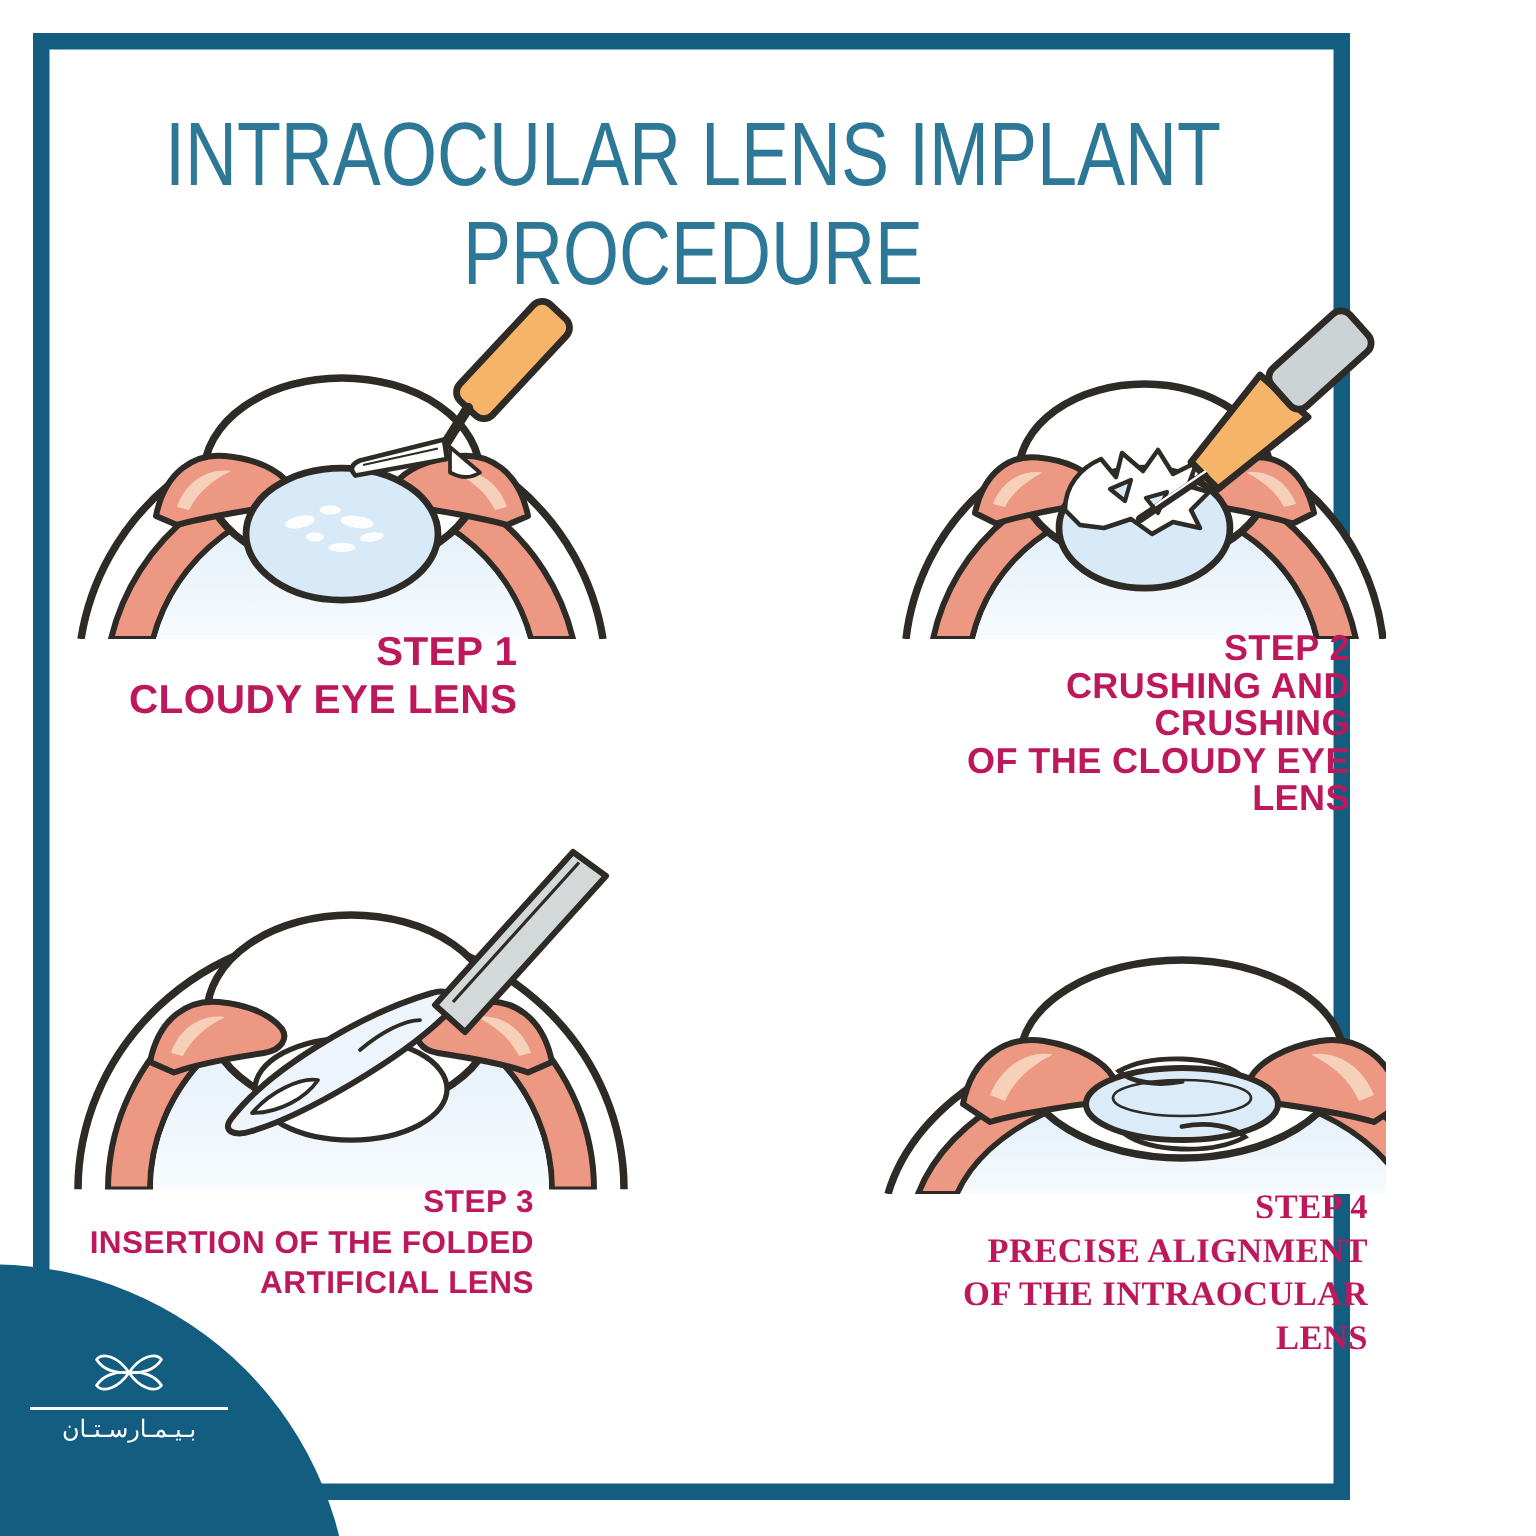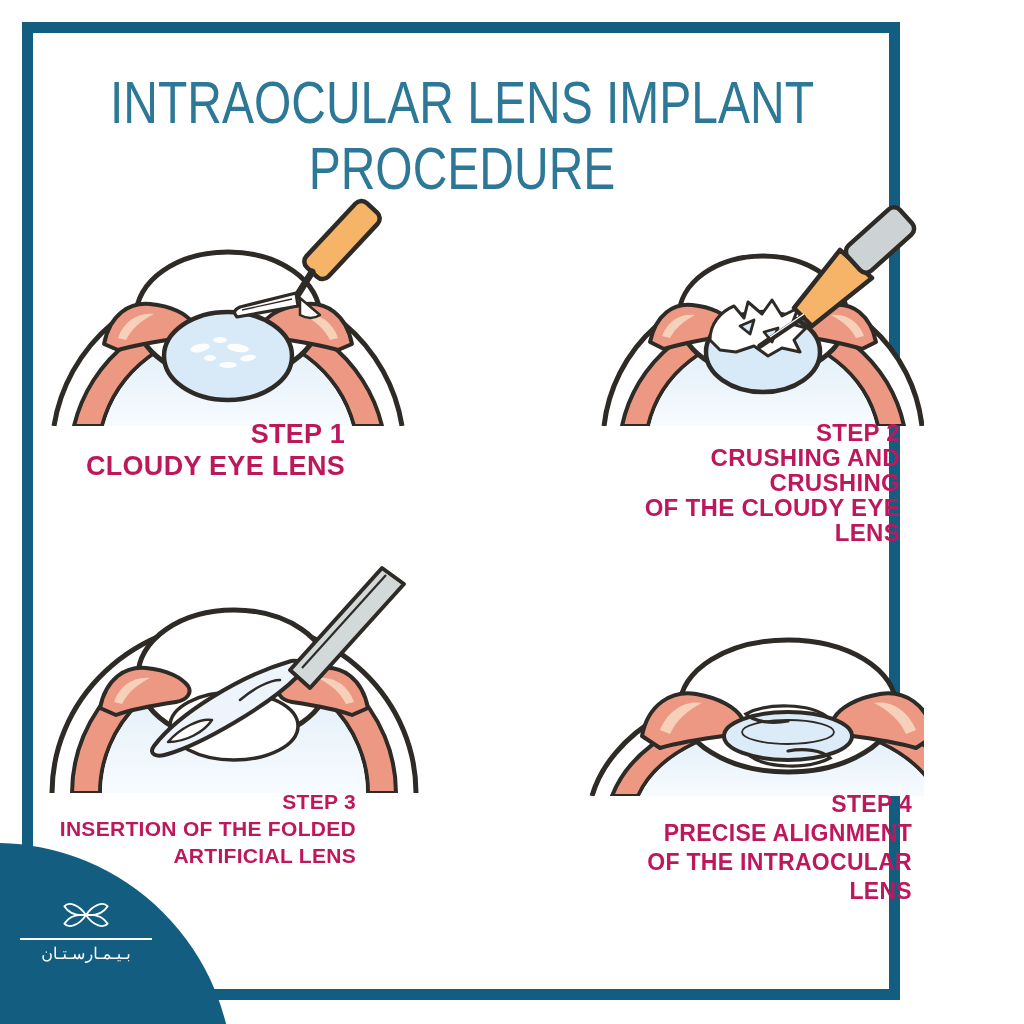--- a/index.html
+++ b/index.html
@@ -13,21 +13,21 @@
   .eye{position:absolute;z-index:2;}
   .e1{left:48px;top:198px;width:360px;height:228px;}
   .e2{left:598px;top:204px;width:330px;height:222px;}
   .e3{left:44px;top:558px;width:380px;height:235px;}
   .e4{left:588px;top:628px;width:400px;height:168px;}
   .caption{position:absolute;text-align:right;color:#be185d;font-weight:600;
            z-index:2;letter-spacing:.3px;}
   .cap1{left:85px;top:418px;width:260px;font-size:27px;line-height:32px;}
   .cap2{left:610px;top:420px;width:290px;font-size:24px;line-height:25px;}
   .cap3{left:36px;top:788px;width:320px;font-size:21px;line-height:27px;}
-  .cap4{left:612px;top:790px;width:300px;font-size:23px;line-height:29px;}
+  .cap4{left:612px;top:790px;width:300px;font-size:23px;line-height:29px;font-family:Liberation Serif, serif;}
   .logo-blob{position:absolute;left:-243px;top:843px;width:476px;height:476px;
              border-radius:50%;background:#135E80;z-index:3;}
   .logo{position:absolute;left:0;top:898px;width:172px;text-align:center;
         z-index:4;color:#FFFFFF;}
   .logo svg{display:block;margin:0 auto 6px auto;}
   .logo-name{font-family:"Liberation Serif",serif;font-size:27px;line-height:30px;
              letter-spacing:.5px;}
   .logo-rule{width:132px;height:2px;background:#FFFFFF;margin:5px auto 4px auto;}
   .logo-arabic{font-size:16px;line-height:20px;letter-spacing:1px;direction:rtl;}
 </style>

